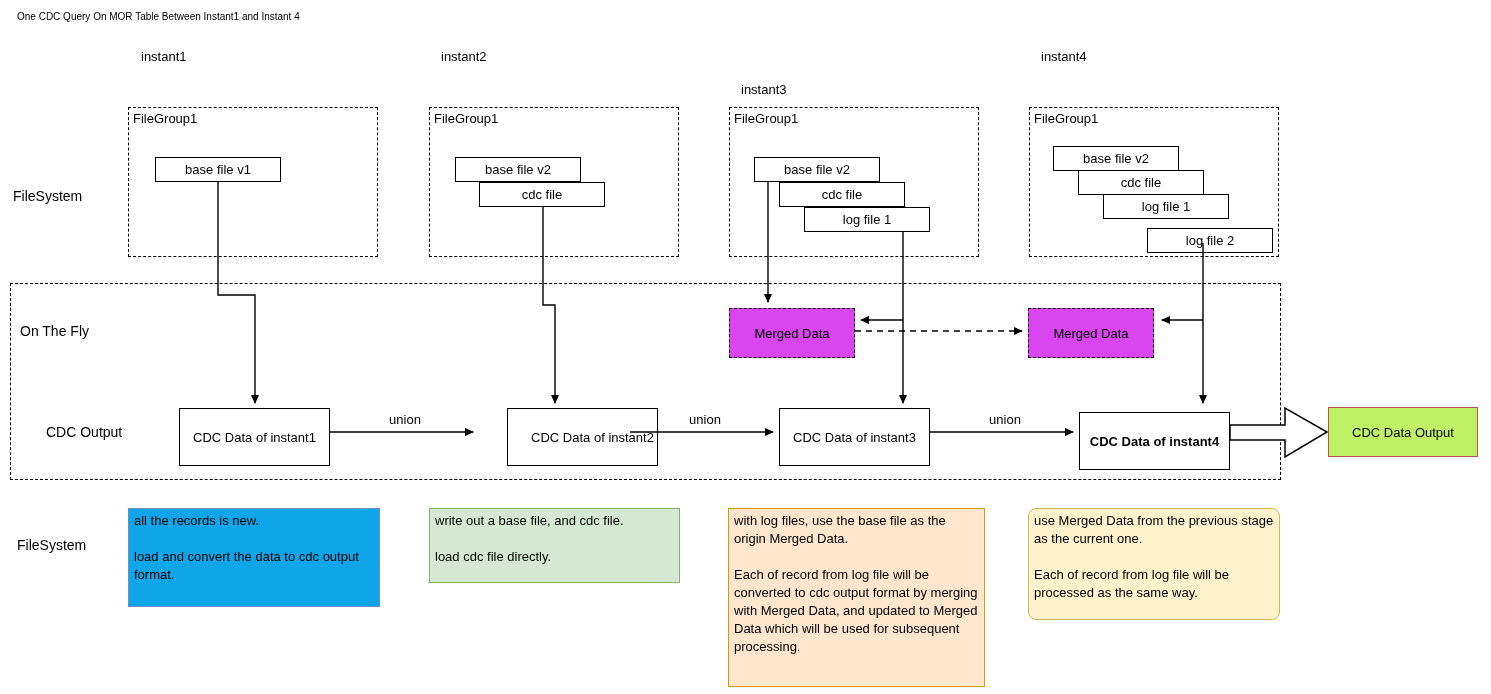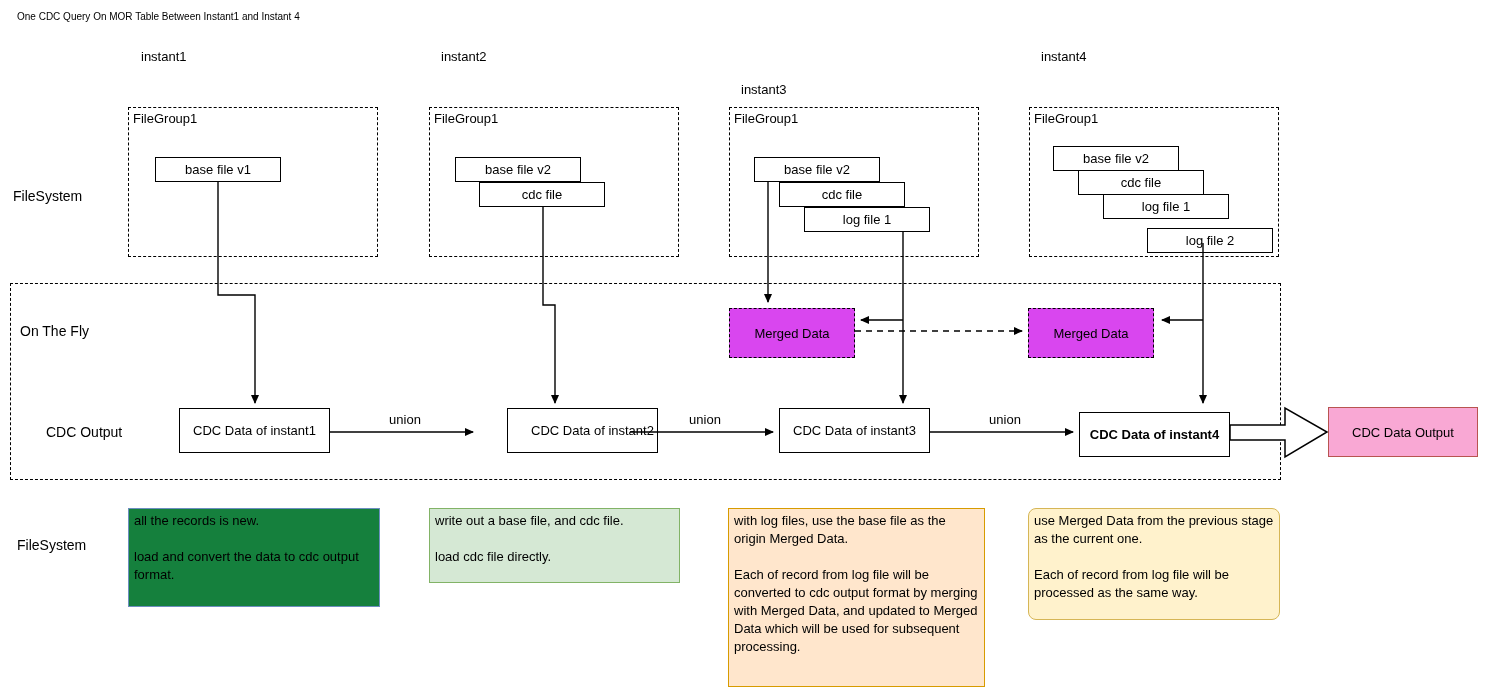--- a/index.html
+++ b/index.html
@@ -17,33 +17,33 @@
     border:1px solid #000;background:#fff;width:126px;height:25px;
     box-sizing:border-box;display:flex;align-items:center;justify-content:center;
     font-size:13px;
   }
   .flowbox{border:1px dashed #000;width:1271px;height:197px;box-sizing:border-box;}
   .merged{
     border:1px dashed #000;background:#d946ef;width:126px;height:50px;
     box-sizing:border-box;display:flex;align-items:center;justify-content:center;font-size:13px;
   }
   .cdc{
-    border:1px solid #000;background:#fff;width:151px;height:45px;
+    border:1px solid #000;background:#fff;width:151px;height:58px;
     box-sizing:border-box;display:flex;align-items:center;justify-content:center;font-size:13px;
   }
   .union{font-size:13px;transform:translateX(-50%);white-space:nowrap;}
   .outbox{
-    background:#f9a8d4;border:1px solid #b85450;width:150px;height:50px;
+    background:#bef264;border:1px solid #b85450;width:150px;height:50px;
     box-sizing:border-box;display:flex;align-items:center;justify-content:center;font-size:13px;
   }
   .expl{
     border:1px solid;font-size:13px;line-height:1.38;padding:3px 5px;
     white-space:pre-line;box-sizing:border-box;
   }
-  .expl.c0{background:#15803d;border-color:#6c8ebf;}
+  .expl.c0{background:#0ea5e9;border-color:#6c8ebf;}
   .expl.c1{background:#d5e8d4;border-color:#82b366;}
   .expl.c2{background:#ffe6cc;border-color:#d79b00;}
   .expl.c3{background:#fff2cc;border-color:#d6b656;border-radius:8px;}
   svg.overlay{position:absolute;left:0;top:0;pointer-events:none;}
 </style>
 </head>
 <body>
 
 <div class="canvas">
 

